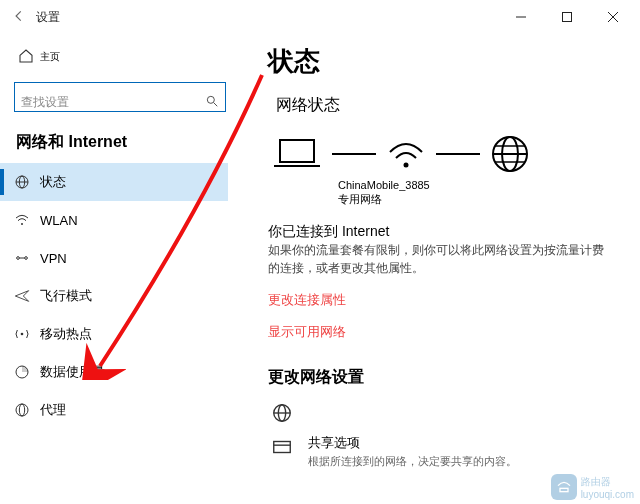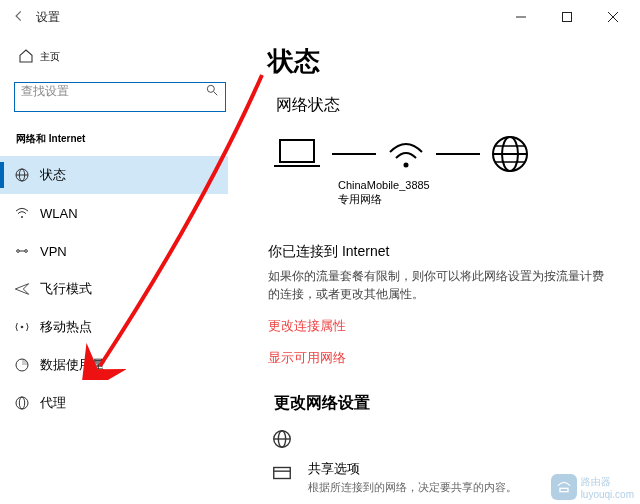--- a/index.html
+++ b/index.html
@@ -60,30 +60,30 @@
     width: 22px;
     text-align: left;
     color: #333;
   }
   .search {
     margin: 8px 2px 14px 2px;
     height: 30px;
     border: 1px solid #0067b8;
     box-sizing: border-box;
     display: flex;
-    align-items: flex-start;
+    align-items: flex-end;
     padding: 0 6px;
     font-size: 12px;
     color: #888;
   }
   .search .ph { flex: 1; }
   .search .sicon { color: #444; }
   .cat {
     padding: 6px 4px 10px 4px;
-    font-size: 10px;
+    font-size: 16px;
     font-weight: 600;
   }
   .nav { margin-left: -12px; }
   .nav-item {
     display: flex;
     align-items: center;
     height: 38px;
     padding-left: 14px;
     font-size: 13px;
   }
@@ -119,21 +119,21 @@
     margin: 0 0 16px 0;
   }
   .h2 {
     font-size: 16px;
     font-weight: 400;
     margin: 12px 0 12px 8px;
   }
   .h3 {
     font-size: 16px;
     font-weight: 600;
-    margin: 26px 0 12px 6px;
+    margin: 26px 0 12px 0;
   }
   .diagram {
     display: flex;
     align-items: center;
     gap: 10px;
     margin: 18px 0 4px 4px;
   }
   .diagram .line {
     width: 44px;
     height: 0;
@@ -142,27 +142,27 @@
   .diagram svg { display:block; }
   .netname {
     font-size: 11px;
     text-align: left;
     width: 118px;
     margin-left: 70px; 
     line-height: 1.3;
   }
   .subh {
     font-size: 14px;
-    margin-top: 36px;
+    margin-top: 16px;
   }
   .desc {
     font-size: 12px;
     color: #444;
     line-height: 1.5;
-    margin-top: 6px;
+    margin-top: 0;
     max-width: 340px;
   }
   .link {
     color: #ef4444;
     font-size: 13px;
     margin-top: 14px;
     display: block;
   }
   .opt {
     display: flex;

